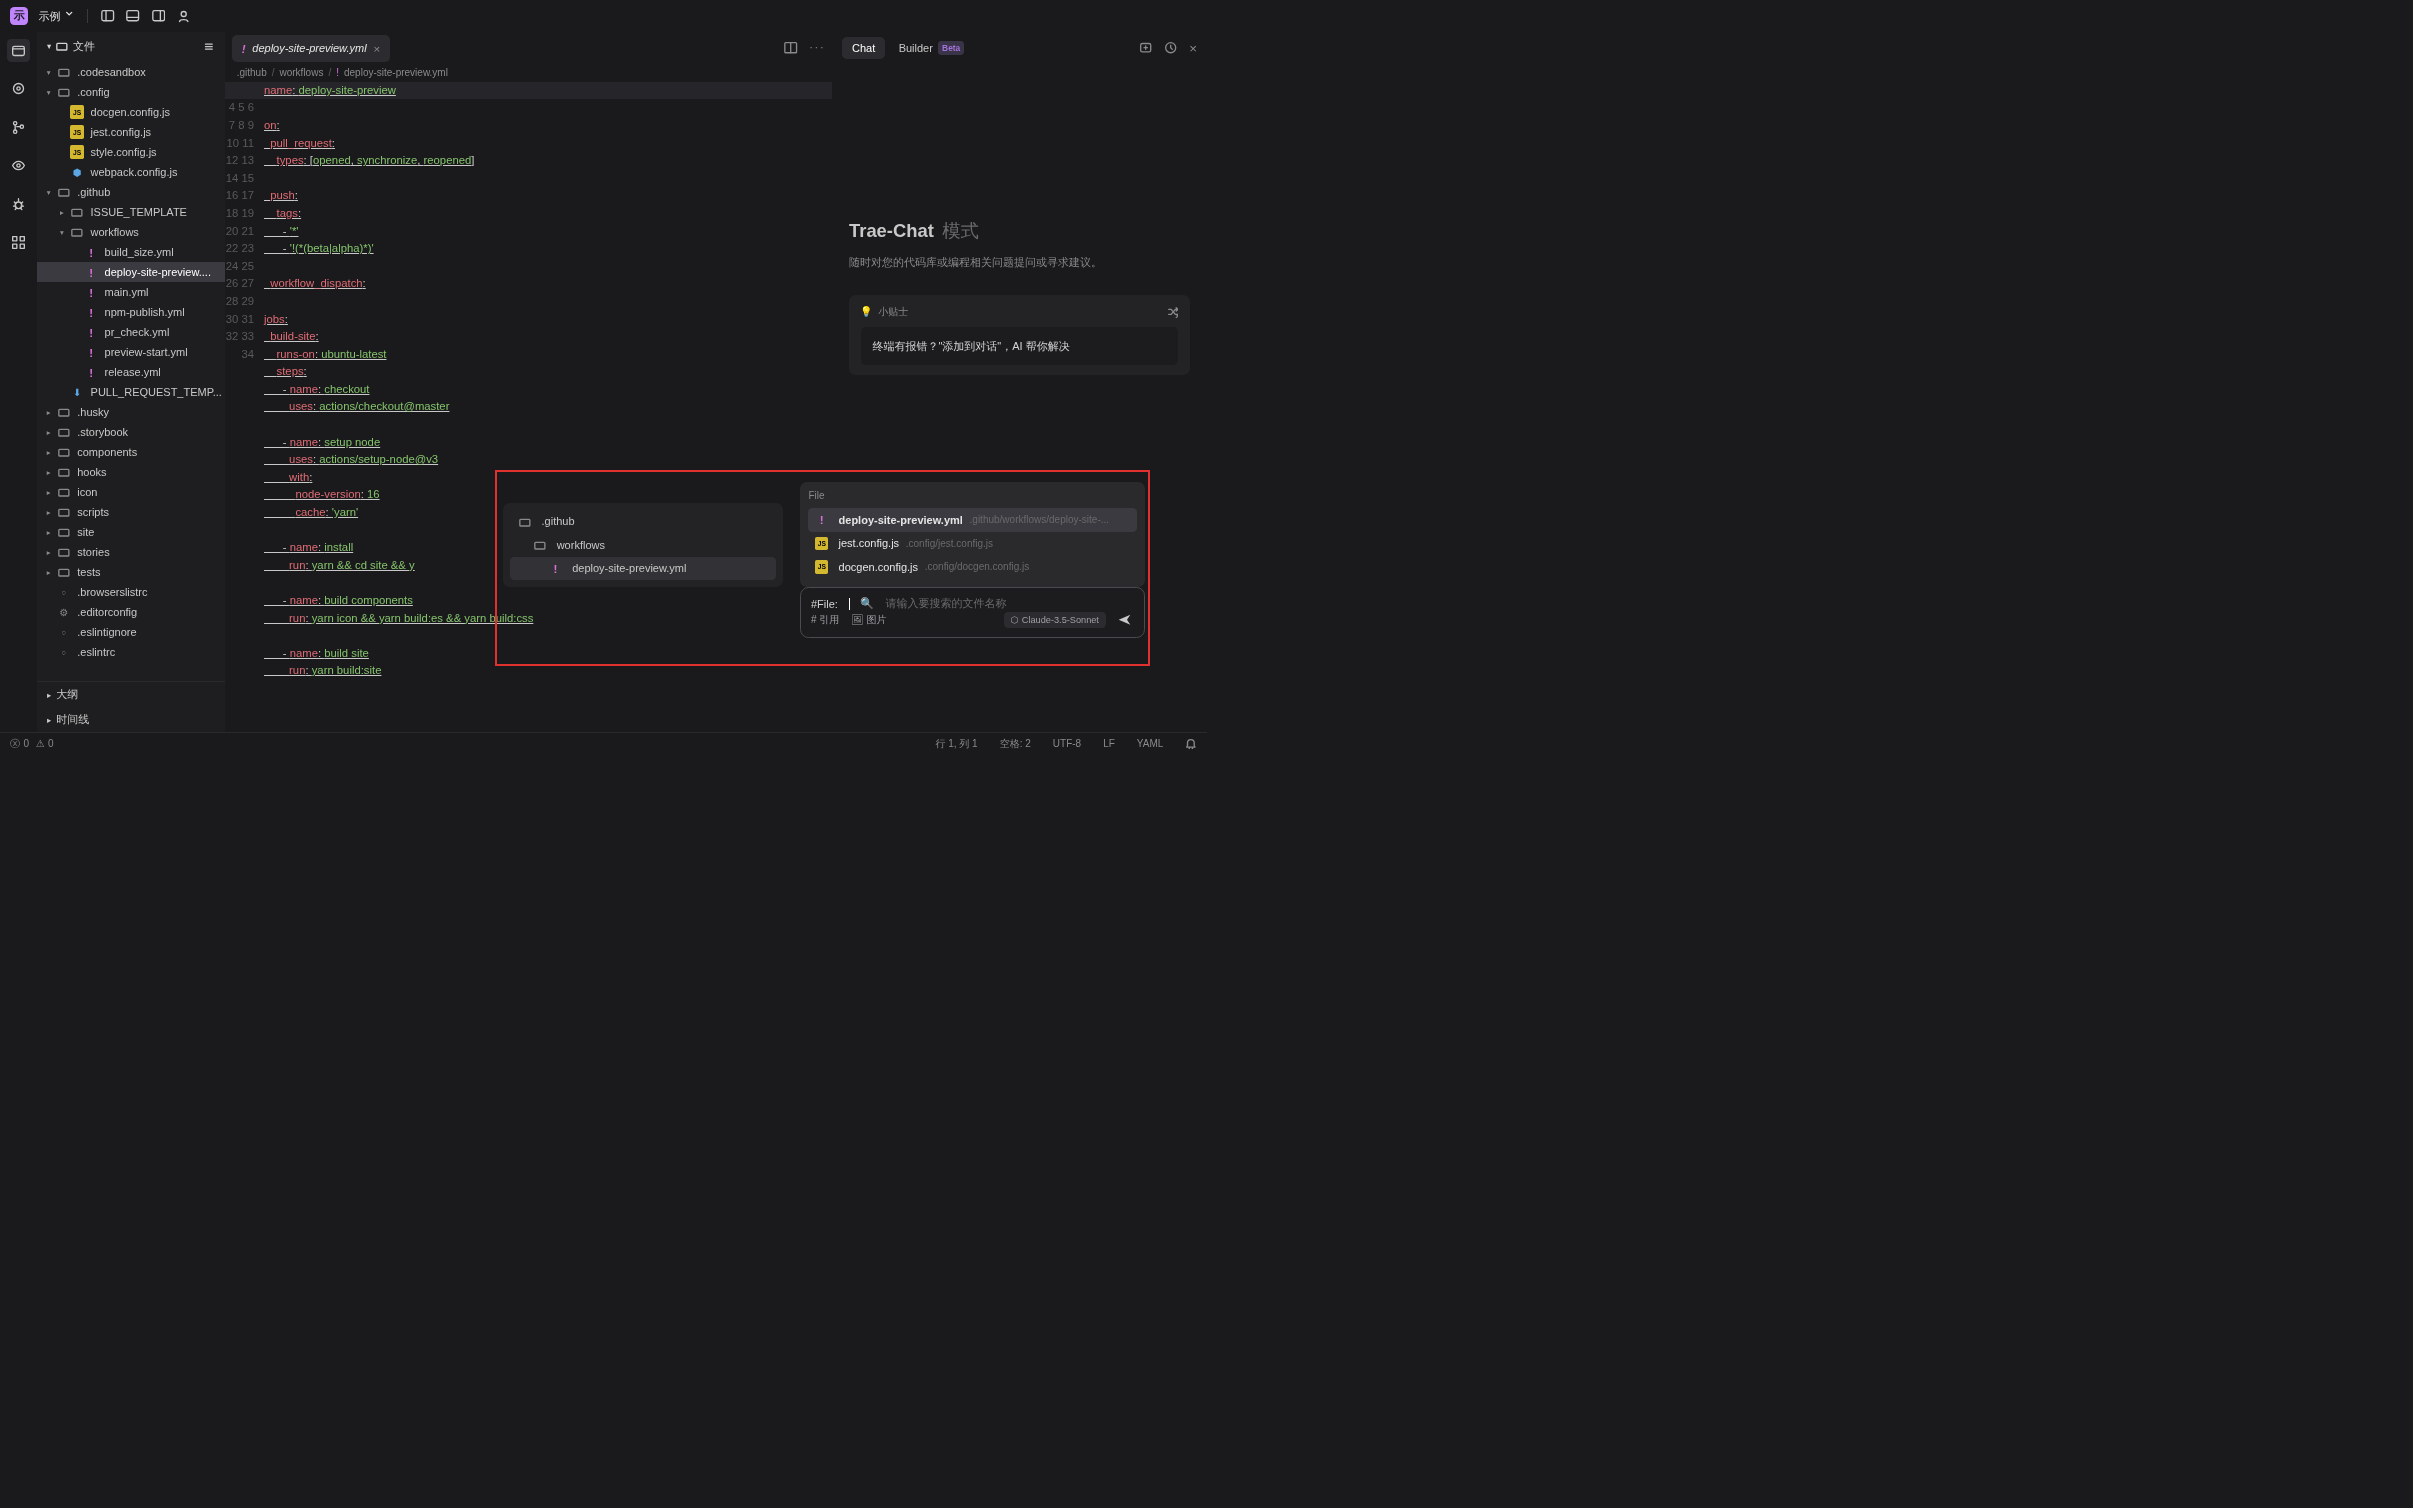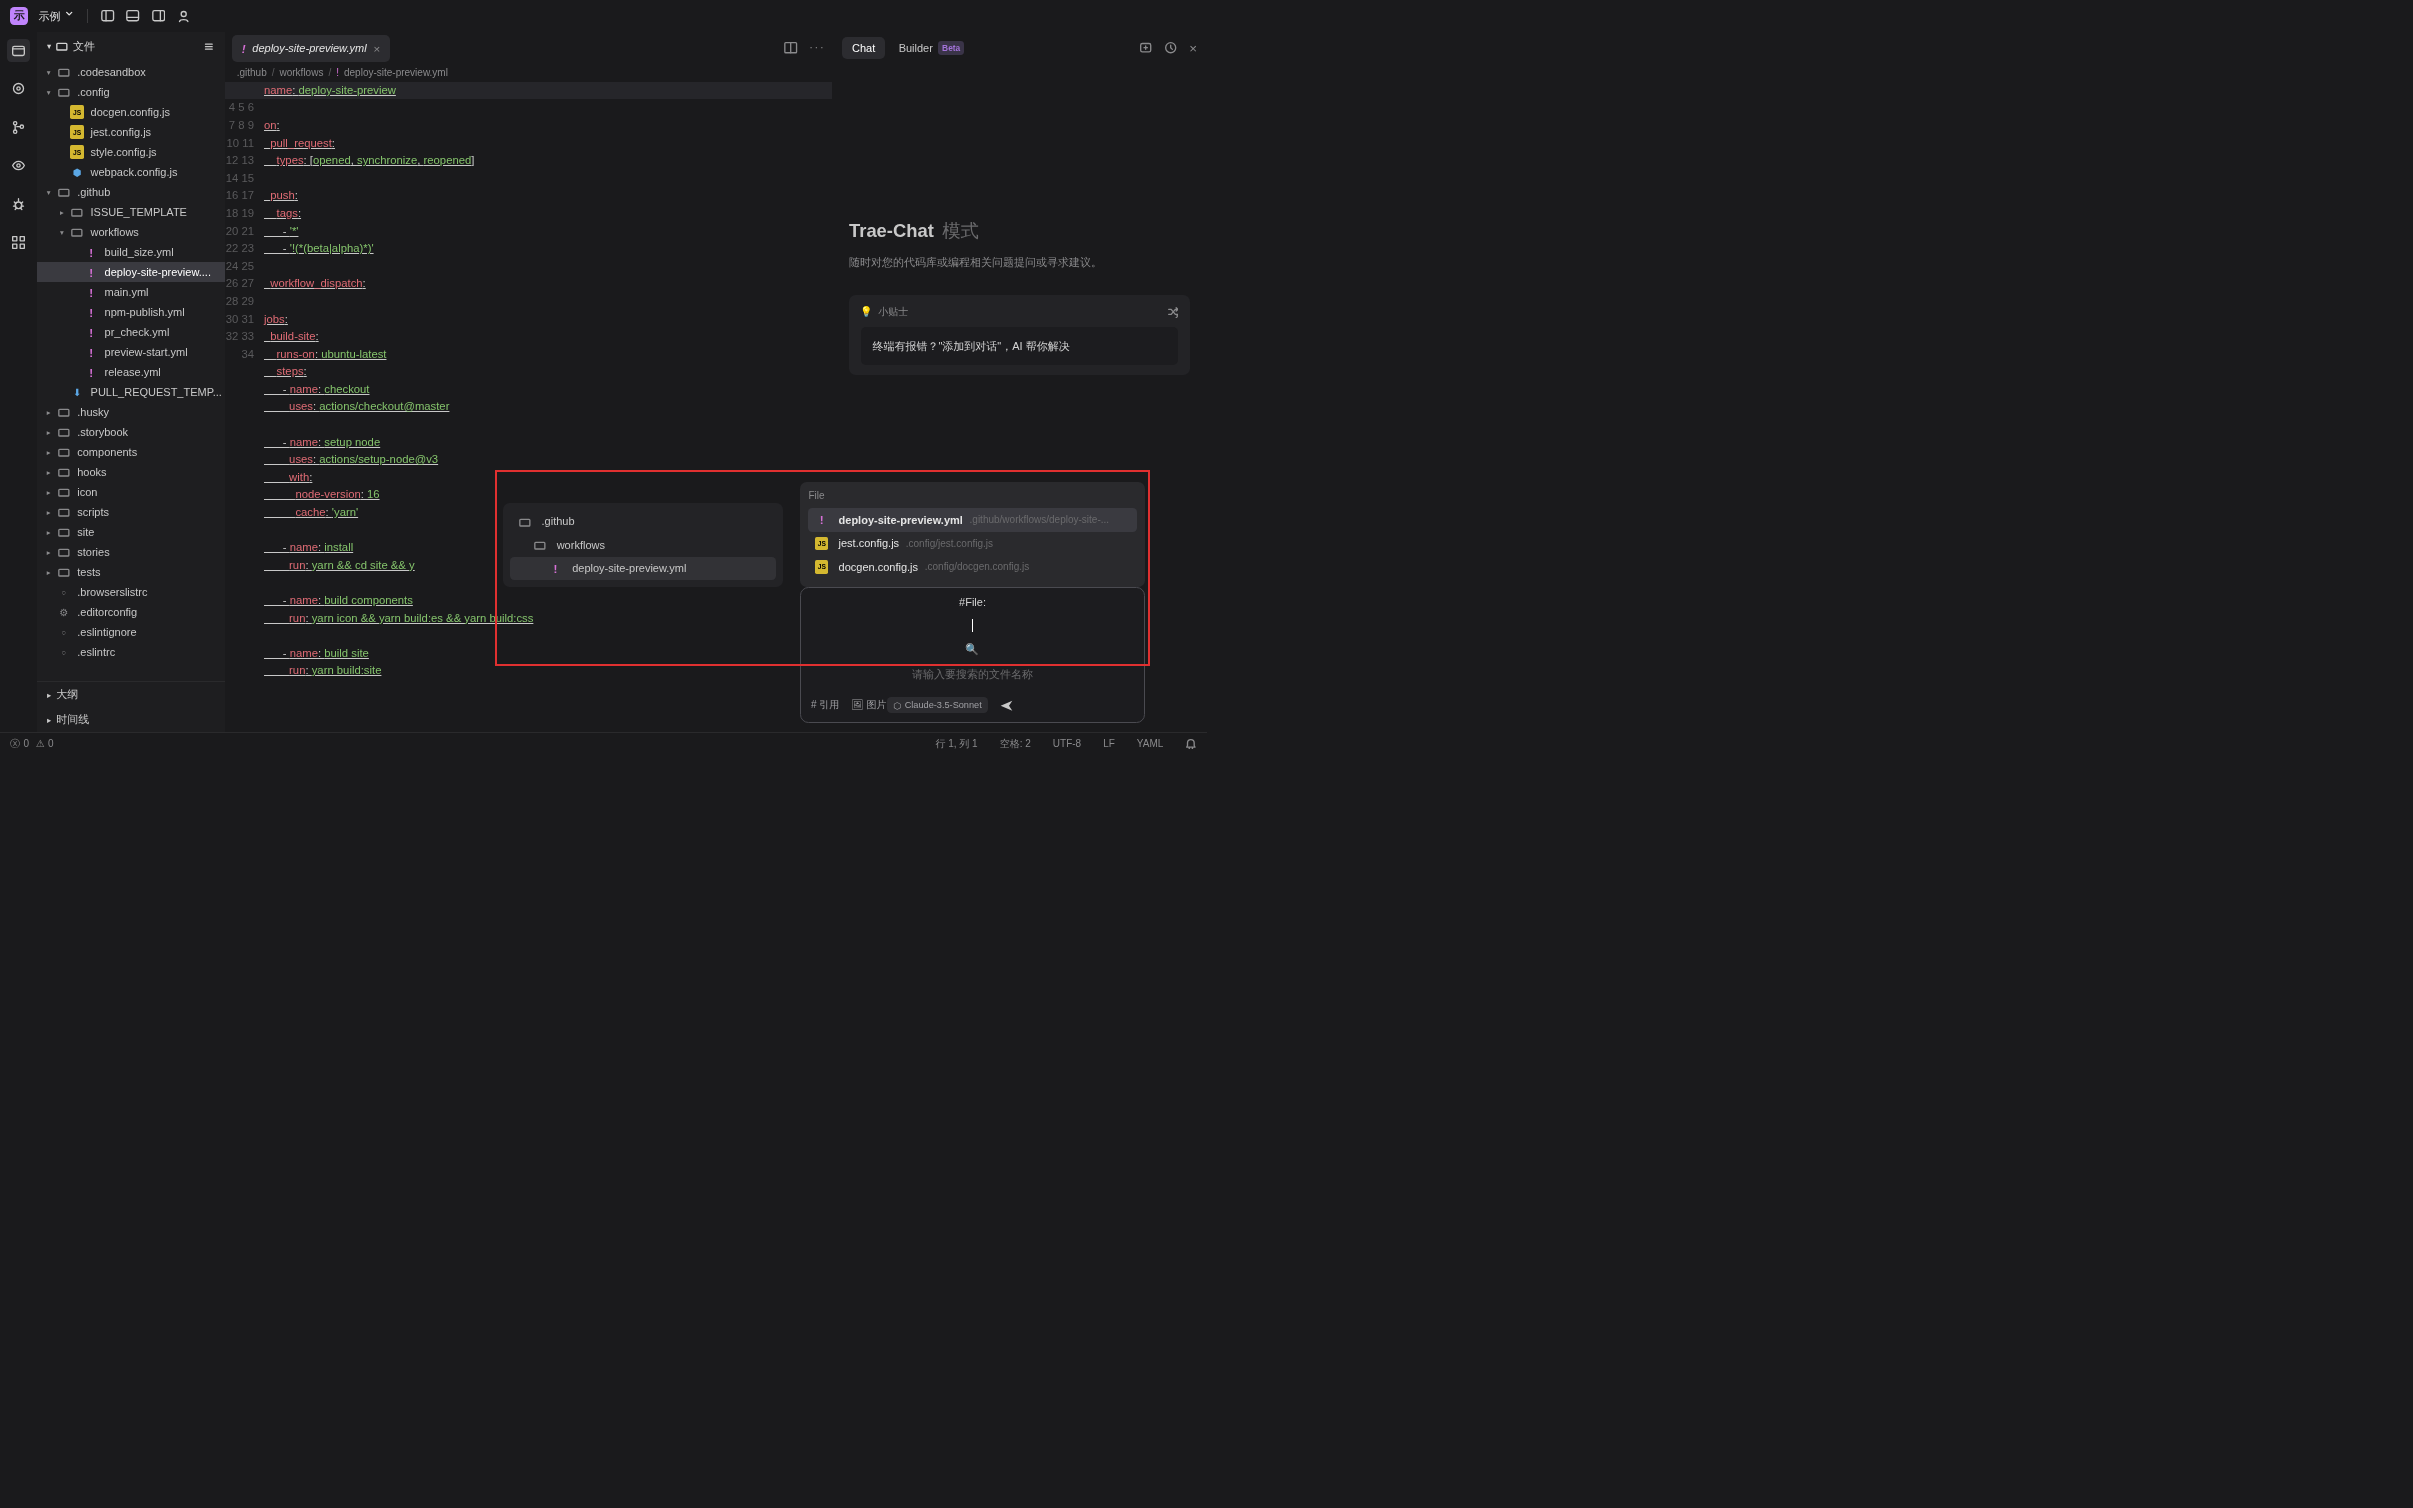--- a/index.html
+++ b/index.html
@@ -68,25 +68,25 @@
 .pf-row { display:flex; align-items:center; height:23.5px; padding:0 8.4px; border-radius:4.2px; gap:6.7px; font-size:11px; }
 .pf-row.sel { background:#323236; }
 .pf-indent1 { padding-left:23.5px; }
 .pf-indent2 { padding-left:39px; }
 .file-sugg { position:absolute; left:800px; top:482px; width:345px; background:#2a2a2d; border-radius:6.7px; padding:8.4px; }
 .fs-head { color:#8a8a8c; font-size:10px; margin-bottom:6.7px; }
 .fs-row { display:flex; align-items:center; height:23.5px; padding:0 6.7px; border-radius:4.2px; gap:6.7px; font-size:11px; }
 .fs-row.sel { background:#3a3a40; }
 .fs-path { color:#6a6a6c; font-size:10px; }
 .input-box { position:absolute; left:800px; top:587px; width:345px; background:#1c1c1f; border:0.8px solid #4a4a50; border-radius:8.4px; padding:8.4px 10px; }
-.ib-text { display:flex; align-items:center; gap:11px;flex-direction:column; }
+.ib-text { display:flex; align-items:center; gap:11px; }
 .ib-prefix { color:#d4d4d4; font-size:11px; }
 .ib-cursor { display:inline-block; width:0.8px; height:12.6px; background:#fff; }
 .ib-ph { color:#6a6a6c; font-size:11px; }
-.ib-rows { display:flex; align-items:center; margin-top:15px; }
+.ib-rows { display:flex; align-items:center; justify-content:space-between; }
 .ib-left { display:flex; gap:11.7px; color:#a0a0a4; font-size:10px; align-items:center; }
 .model-chip { background:#2c2c30; border-radius:4.2px; padding:2.5px 6.7px; font-size:9.2px; color:#a0a0a4; display:flex; align-items:center; gap:3.4px; }
 .send-btn { width:20px; height:17px; display:flex; align-items:center; justify-content:center; color:#c8c8c8; }
 .statusbar { height:22px; background:#1a1a1c; border-top:0.8px solid #2a2a2c; display:flex; align-items:center; padding:0 10px; font-size:10px; color:#8a8a8c; }
 .sb-left { display:flex; gap:6.7px; align-items:center; }
 .sb-right { margin-left:auto; display:flex; gap:22px; align-items:center; }
 .stat-ic { display:inline-flex; align-items:center; gap:3.4px; }
 svg { stroke:currentColor; fill:none; stroke-width:1.6; stroke-linecap:round; stroke-linejoin:round; }
 </style>
 </head>

